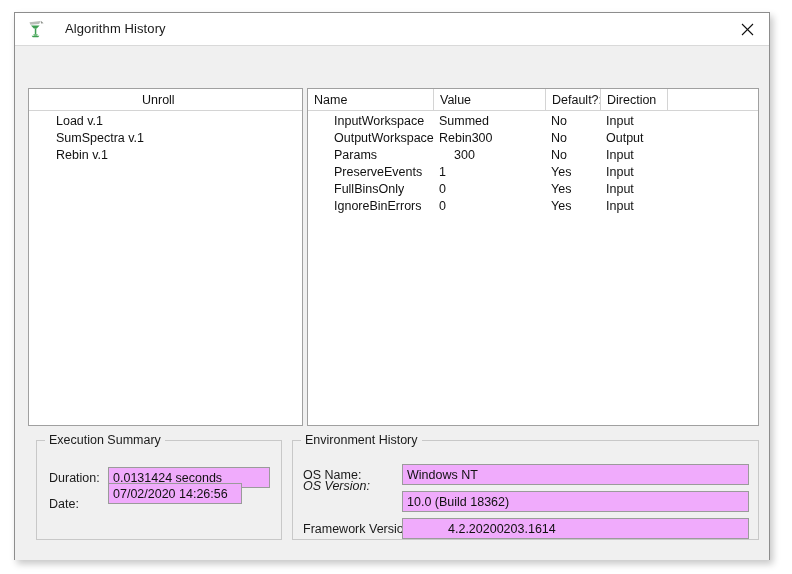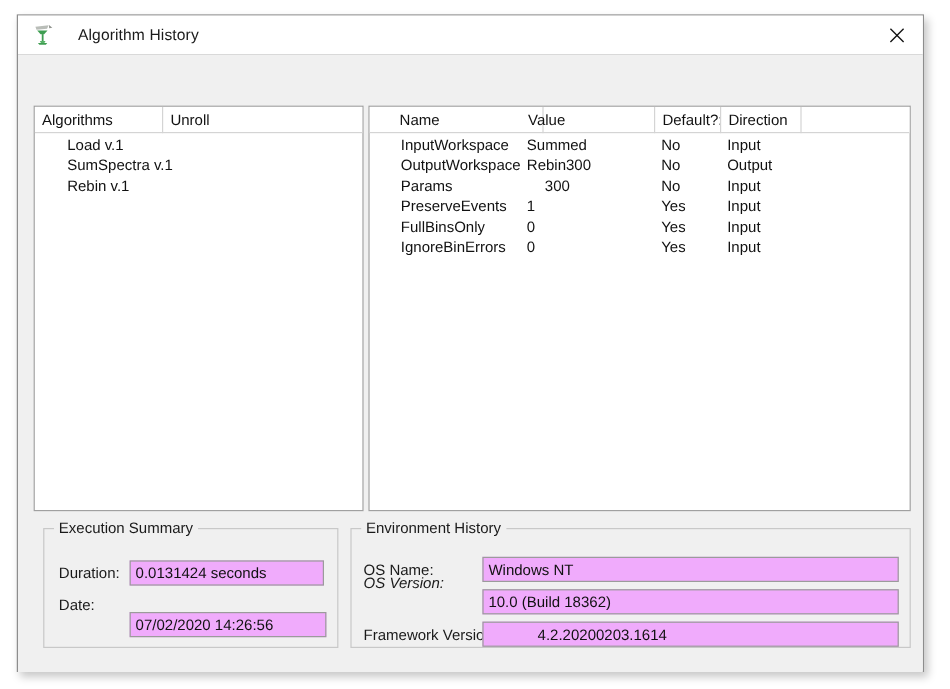--- a/index.html
+++ b/index.html
@@ -168,33 +168,32 @@
           <line x1="1" y1="1" x2="12" y2="12" stroke="#101010" stroke-width="1.1"></line>
           <line x1="12" y1="1" x2="1" y2="12" stroke="#101010" stroke-width="1.1"></line>
         </svg>
       </div>
     </div>
 
     <div id="body">
 
       <div id="tree-panel" class="panel">
         <div class="hdr-row">
-          <div class="hdr-cell" style="left:0; width:107px;">Algorithms</div>
           <div class="hdr-cell nb" style="left:107px; width:168px;">Unroll</div>
         </div>
         <div id="tree-items">
           <div class="tree-item">Load v.1</div>
           <div class="tree-item">SumSpectra v.1</div>
           <div class="tree-item">Rebin v.1</div>
         </div>
       </div>
 
       <div id="table-panel" class="panel">
         <div class="hdr-row">
-          <div class="hdr-cell" style="left:0; width:126px;margin-left:19px;">Name</div>
+          <div class="hdr-cell" style="left:0; width:126px;">Name</div>
           <div class="hdr-cell" style="left:126px; width:112px;">Value</div>
           <div class="hdr-cell" style="left:238px; width:55px;">Default?:</div>
           <div class="hdr-cell" style="left:293px; width:67px;">Direction</div>
           <div class="hdr-cell nb" style="left:360px; width:92px;"></div>
         </div>
         <div id="table-rows">
           <div class="trow">
             <div class="tcell" style="left:26px;">InputWorkspace</div>
             <div class="tcell" style="left:131px;">Summed</div>
             <div class="tcell" style="left:243px;">No</div>
@@ -231,21 +230,21 @@
             <div class="tcell" style="left:298px;">Input</div>
           </div>
         </div>
       </div>
 
       <div id="exec-group" class="groupbox">
         <span class="gb-title">Execution Summary</span>
         <span class="field-label" style="left:12px; top:30px;">Duration:</span>
         <input class="field-input" style="left: 71px; top: 26px; width: 162px;" readonly="" value="0.0131424 seconds">
         <span class="field-label" style="left:12px; top:56px;">Date:</span>
-        <input class="field-input" style="left: 71px; top: 69px; width: 164px;" readonly="" value="07/02/2020 14:26:56">
+        <input class="field-input" style="left: 71px; top: 42px; width: 134px;" readonly="" value="07/02/2020 14:26:56">
       </div>
 
       <div id="env-group" class="groupbox">
         <span class="gb-title">Environment History</span>
         <span class="field-label" style="left:10px; top:27px;">OS Name:</span>
         <input class="field-input" style="left: 109px; top: 23px; width: 347px;" readonly="" value="Windows NT">
         <span class="field-label" style="left:10px; top:38px;font-style:italic;">OS Version:</span>
         <input class="field-input" style="left: 109px; top: 50px; width: 347px;" readonly="" value="10.0 (Build 18362)">
         <span class="field-label" style="left:10px; top:81px;">Framework Version:</span>
         <input class="field-input" style="left: 109px; top: 77px; width: 347px; padding-left: 45px;" readonly="" value="4.2.20200203.1614">

